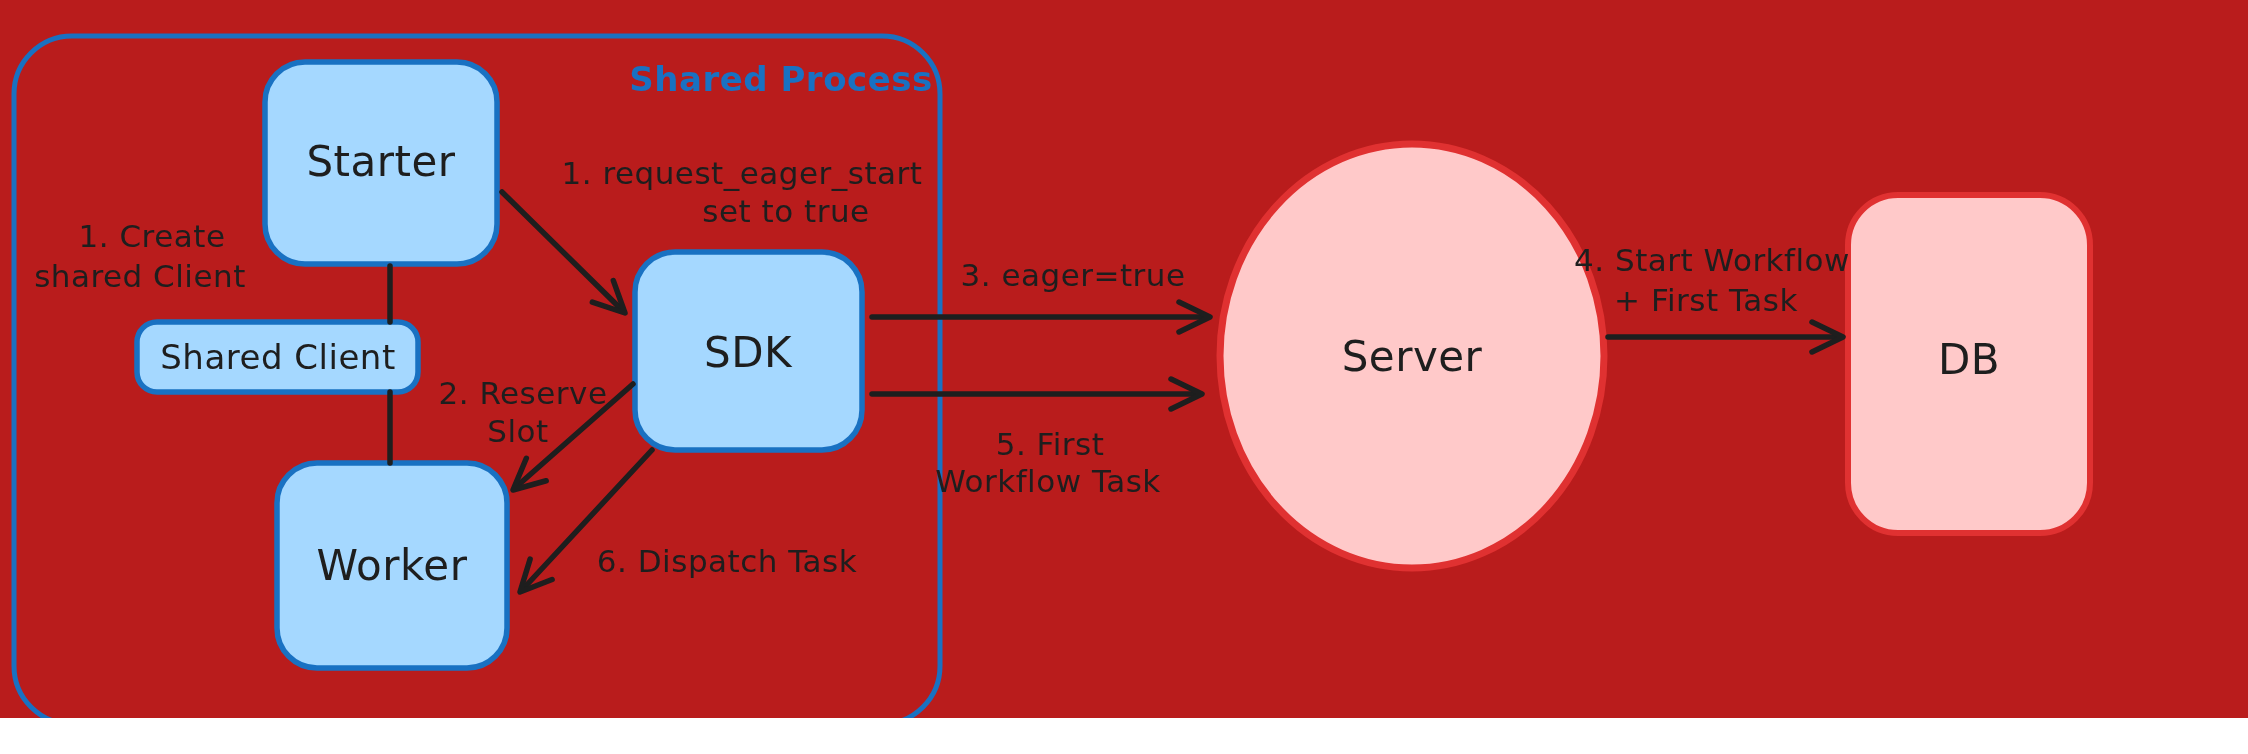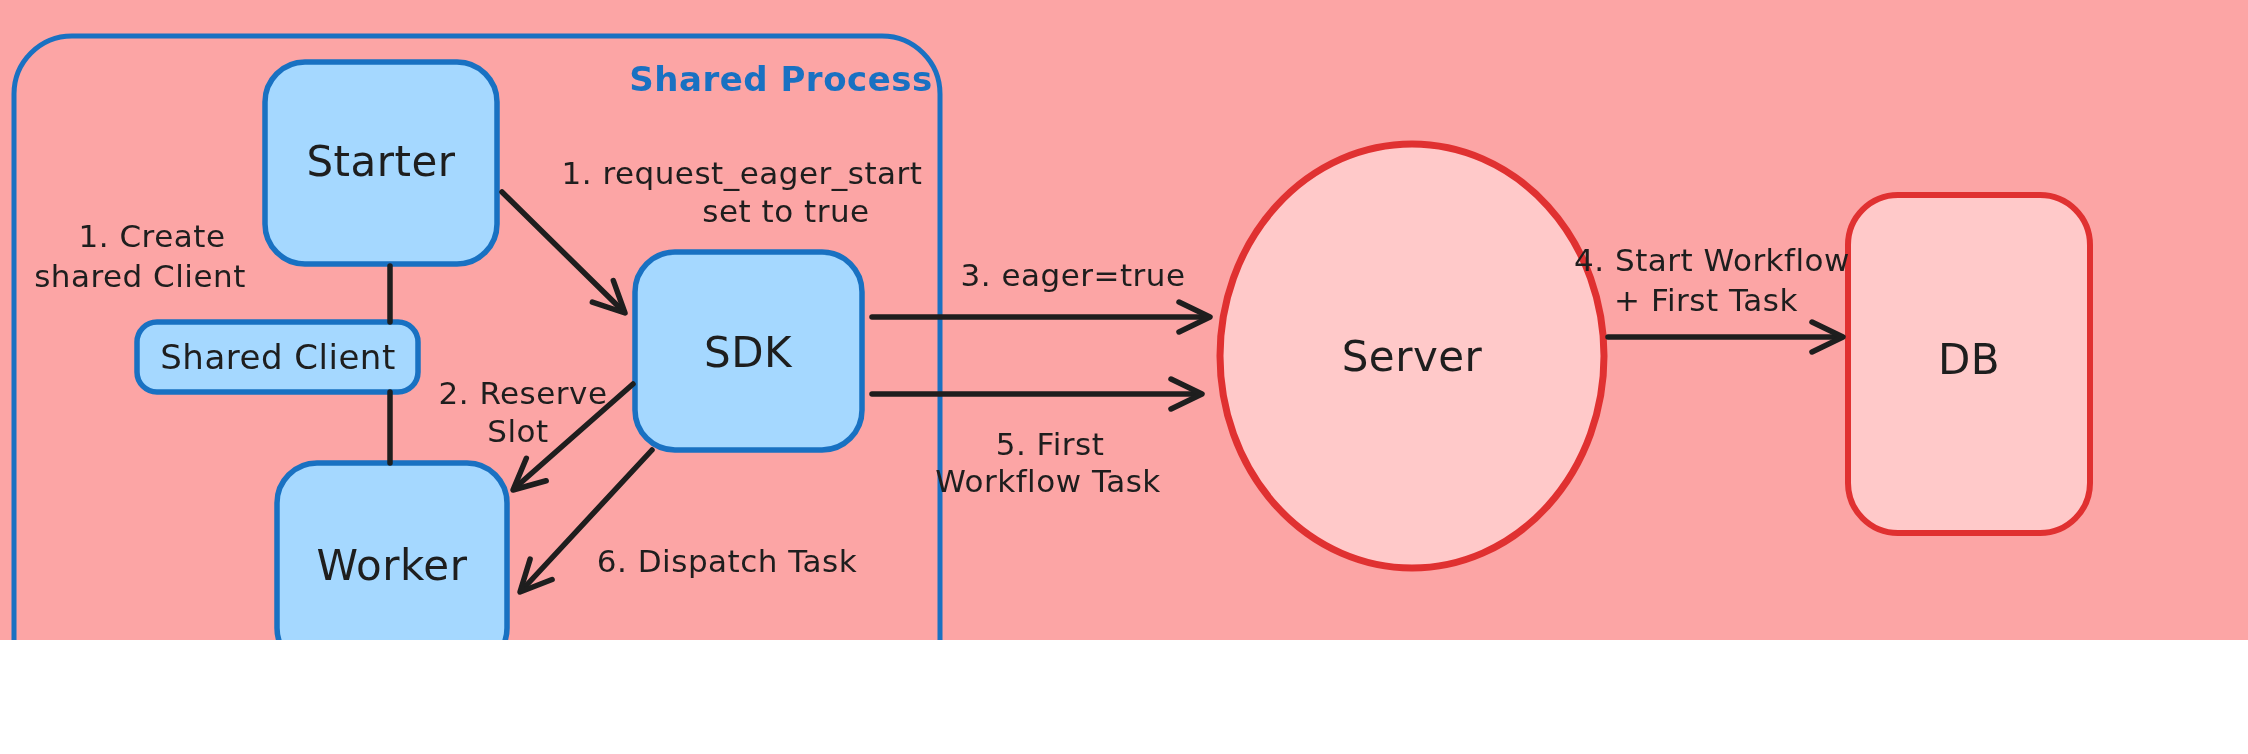--- a/index.html
+++ b/index.html
@@ -1,16 +1,16 @@
 <!DOCTYPE html>
 <html><head>
 <meta charset="utf-8">
 <style>
   html,body{margin:0;padding:0;background:#ffffff;}
-  .stage{width:2248px;height:640px;position:relative;background:#fca5a5;}
+  .stage{width:2248px;height:718px;position:relative;background:#b91c1c;}
   svg{display:block;}
   text{
     font-family:"DejaVu Sans","Liberation Sans",sans-serif;
     letter-spacing:0.5px;
   }
   .node-label{font-size:42px;}
   .mid-label{font-size:34px;}
   .ann{font-size:31px;}
   .proc-label{font-size:34px;font-weight:bold;}
   .shape{fill:none;}

